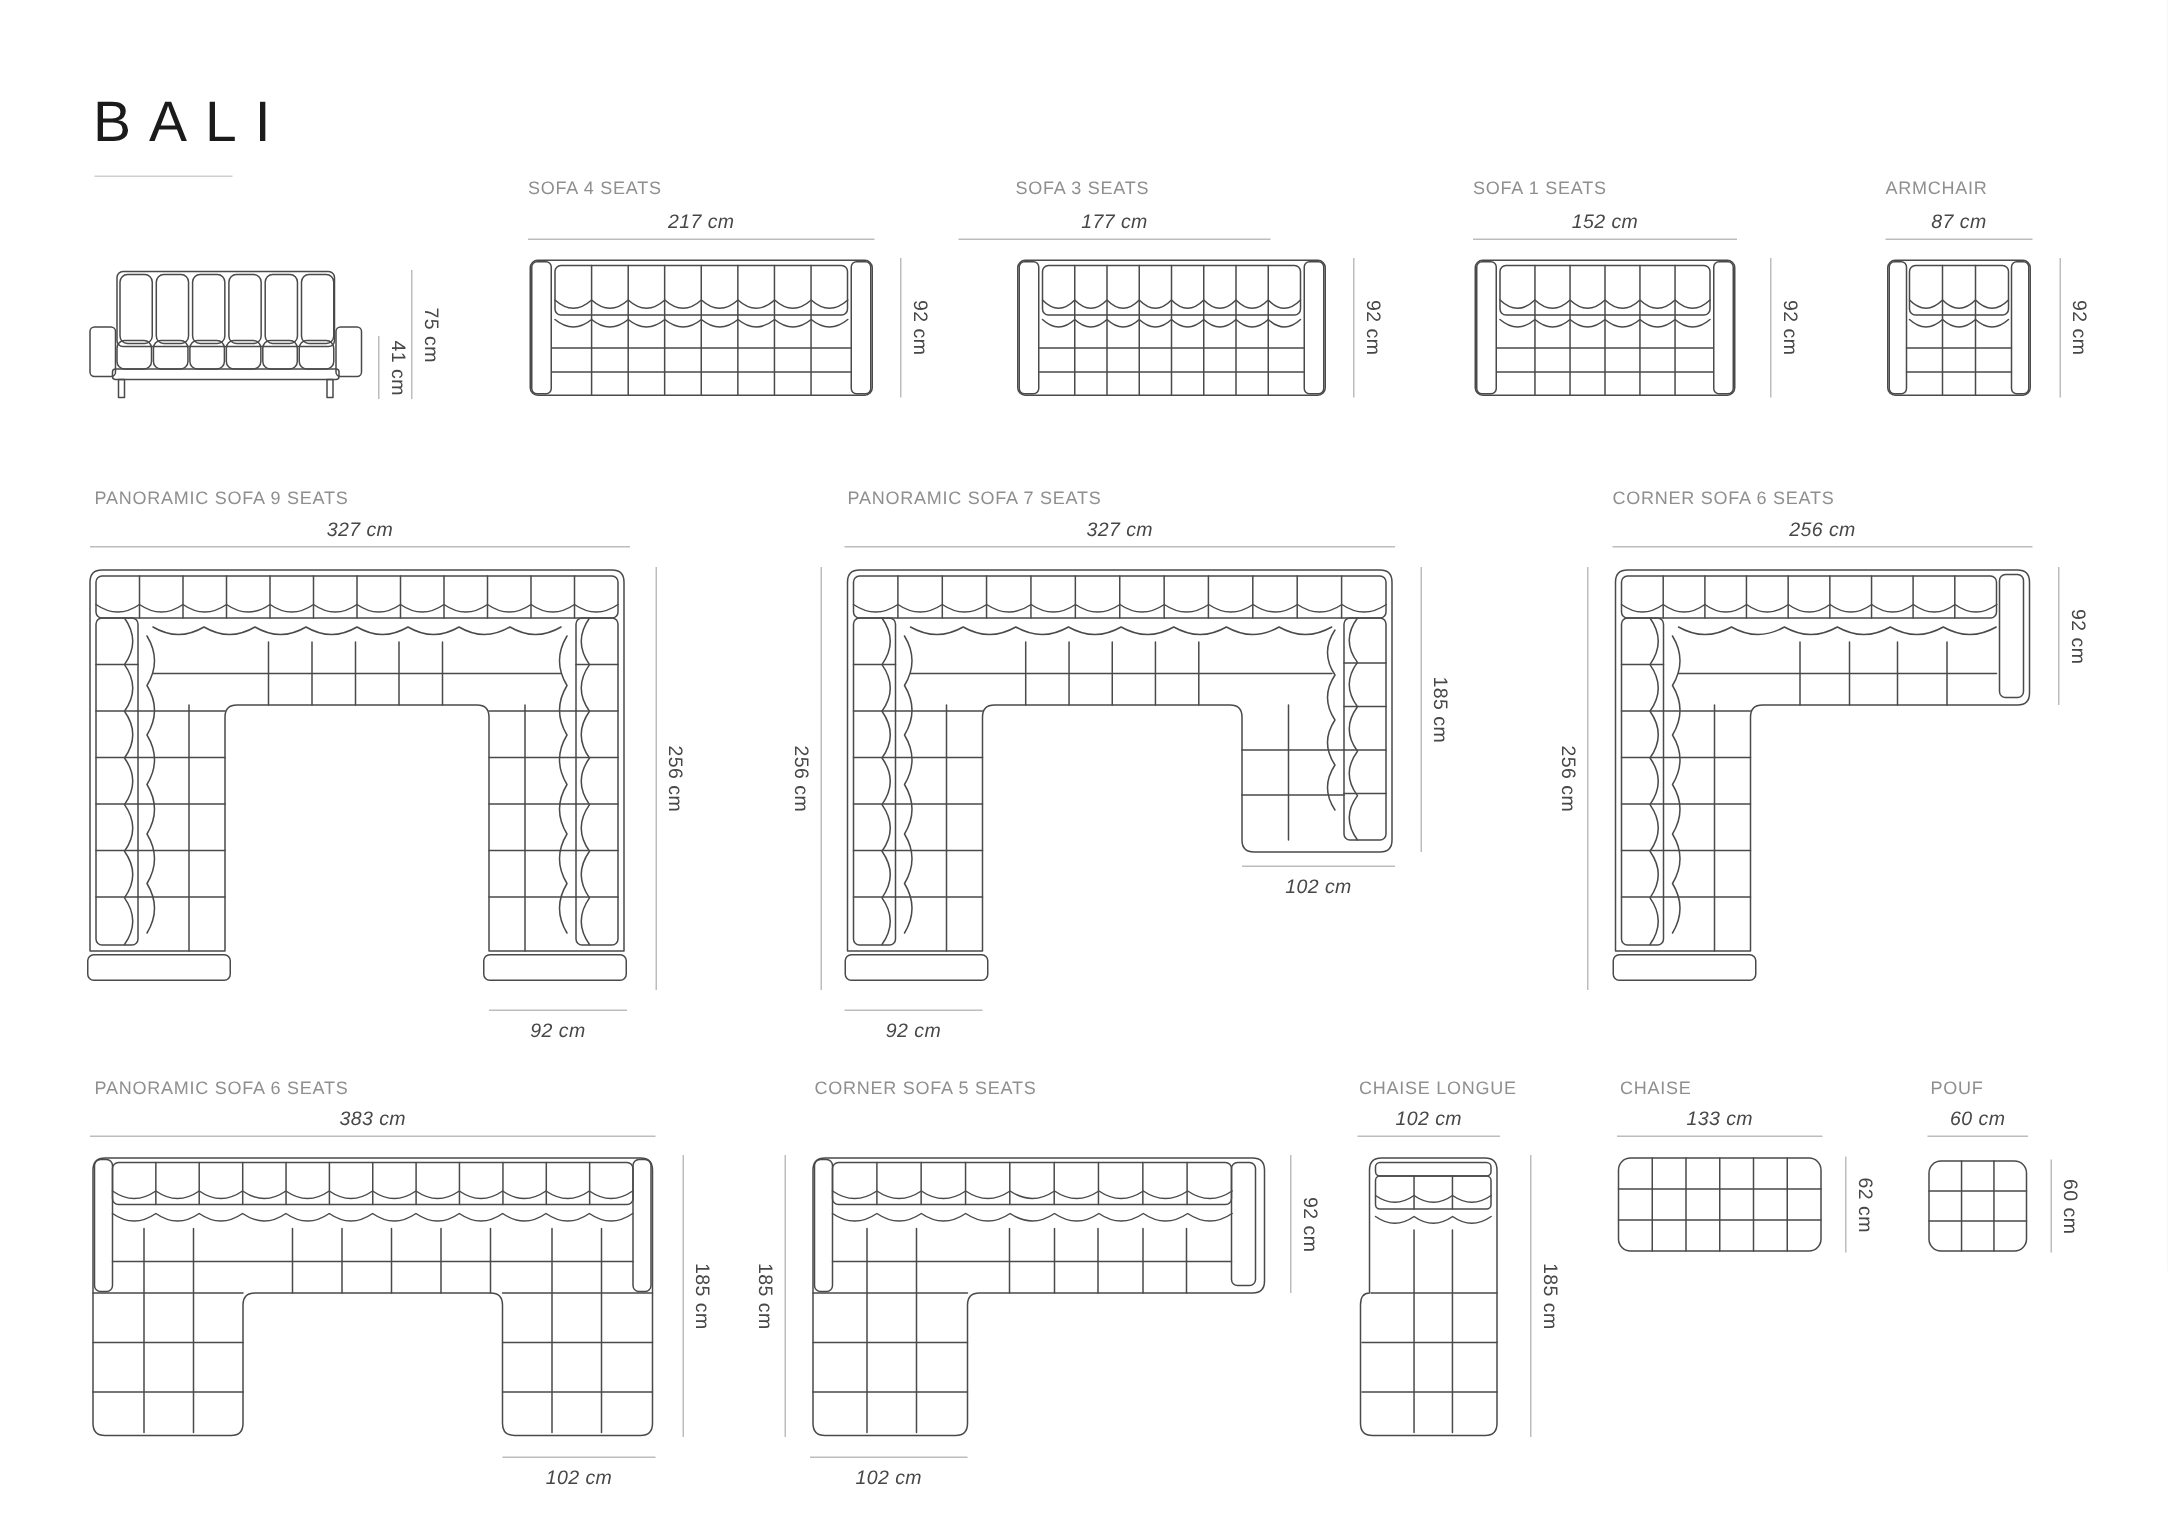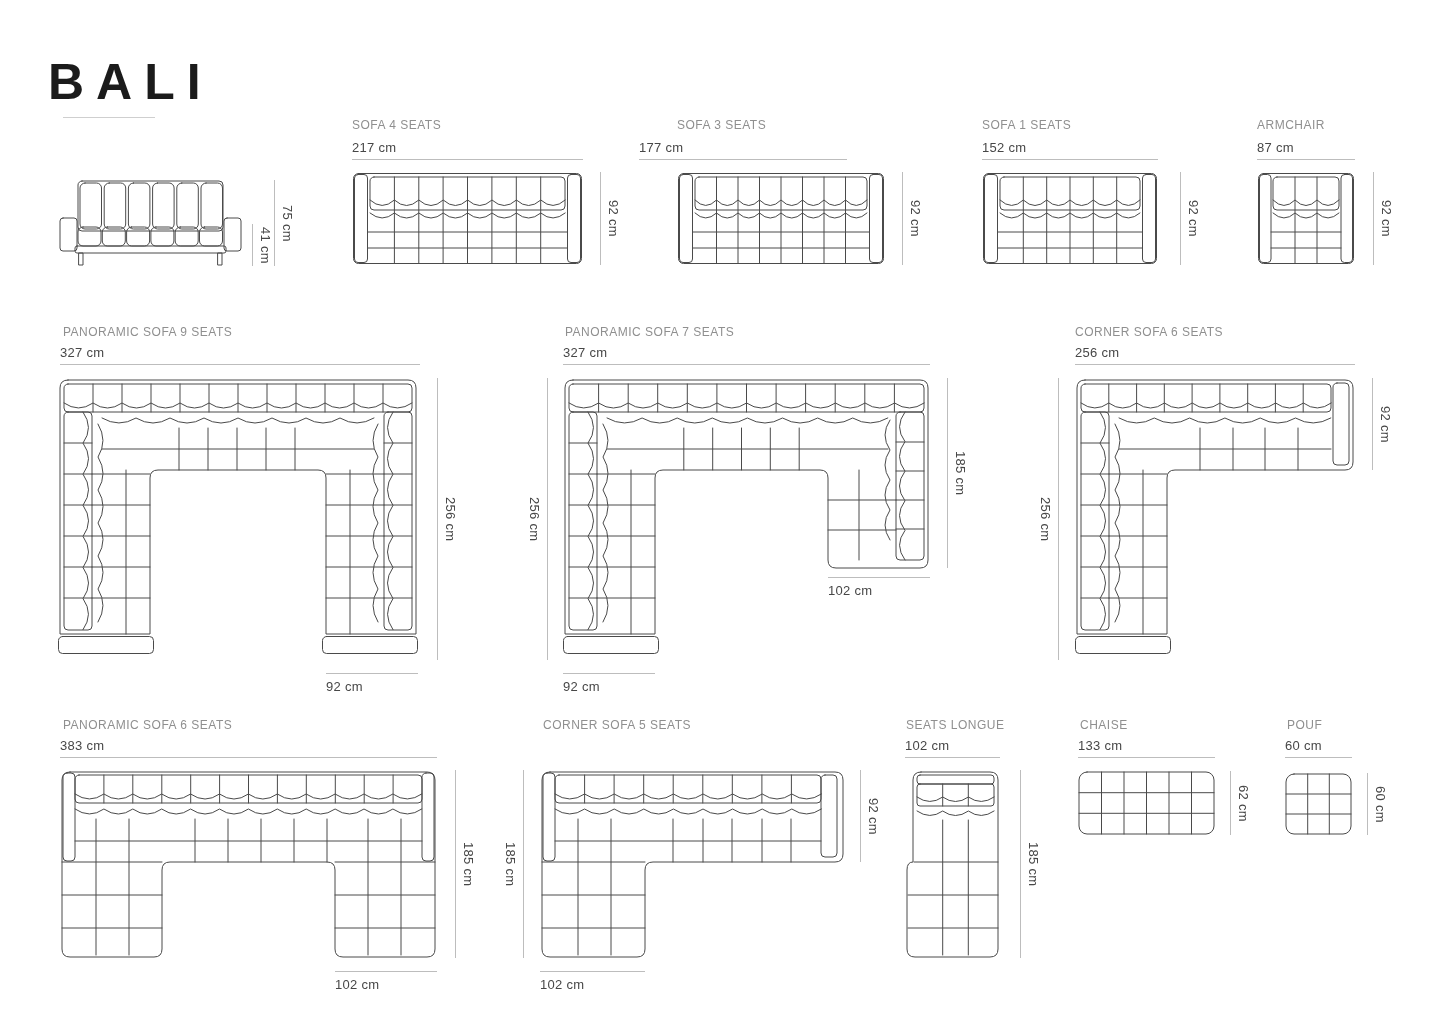--- a/index.html
+++ b/index.html
@@ -10,30 +10,30 @@
     --line-color:#4a4a4a;
     --rule-color:#cfcfcf;
     --bg:#ffffff;
   }
   html,body{margin:0;padding:0;background:#f2f2f2;}
   .canvas{
     position:relative;width:1445px;height:1022px;background:var(--bg);
     font-family:"Liberation Sans","DejaVu Sans",sans-serif;overflow:hidden;
   }
   .title{
-    position:absolute;left:48px;top:62px;font-size:50px;line-height:40px;
-    letter-spacing:12px;font-weight:700;color:var(--title-text);
+    position:absolute;left:62px;top:62px;font-size:38px;line-height:40px;
+    letter-spacing:12px;font-weight:400;color:var(--title-text);
   }
   .title-rule{position:absolute;left:63px;top:117px;width:92px;height:1px;background:var(--rule-color);}
   .plabel{
     position:absolute;font-size:12px;line-height:13px;letter-spacing:.5px;
     color:var(--label-text);white-space:nowrap;
   }
   .hdim{position:absolute;}
-  .hdim .txt{font-size:13px;line-height:15px;color:var(--dim-text);letter-spacing:.3px;white-space:nowrap;}
+  .hdim .txt{font-size:13px;line-height:15px;color:var(--dim-text);text-align:center;letter-spacing:.3px;white-space:nowrap;font-style:italic;}
   .hdim .line{height:1px;background:var(--dim-line);margin-top:4px;}
   .hdim.below .line{margin:0 0 5px 0;}
   .vdim{position:absolute;display:flex;align-items:center;gap:5px;}
   .vdim .line{width:1px;align-self:stretch;background:var(--dim-line);}
   .vdim .txt{writing-mode:vertical-rl;font-size:13px;color:var(--dim-text);letter-spacing:.3px;white-space:nowrap;}
   svg.draw{position:absolute;overflow:visible;}
   svg.draw path,svg.draw rect,svg.draw line{
     fill:none;stroke:var(--line-color);stroke-width:1;stroke-linejoin:round;stroke-linecap:round;
   }
 </style>
@@ -302,21 +302,21 @@
   </div>
   <div class="vdim" style="left:860px;top:770px;height:92px">
     <div class="line"></div>
     <div class="txt">92 cm</div>
   </div>
   <div class="hdim below" style="left:540px;top:971px;width:105px">
     <div class="line"></div>
     <div class="txt">102 cm</div>
   </div>
 
-  <div class="plabel" style="left:906px;top:719px">SEATS LONGUE</div>
+  <div class="plabel" style="left:906px;top:719px">CHAISE LONGUE</div>
   <div class="hdim" style="left:905px;top:738px;width:95px">
     <div class="txt">102 cm</div>
     <div class="line"></div>
   </div>
   <svg class="draw" style="left:905px;top:770px" width="95" height="195" viewBox="0 0 95 195">
     <path d="M16 2H85Q93 2 93 10V179Q93 187 85 187H10Q2 187 2 179V100Q2 92 8 92V10Q8 2 16 2Z"></path>
     <rect x="12" y="5" width="77" height="9" rx="3"></rect>
     <rect x="12" y="14" width="77" height="22" rx="3"></rect>
     <path d="M37.7 14V36M63.3 14V36"></path>
     <path d="M12 27q12.8 9 25.7 0q12.8 9 25.7 0q12.8 9 25.7 0"></path>

